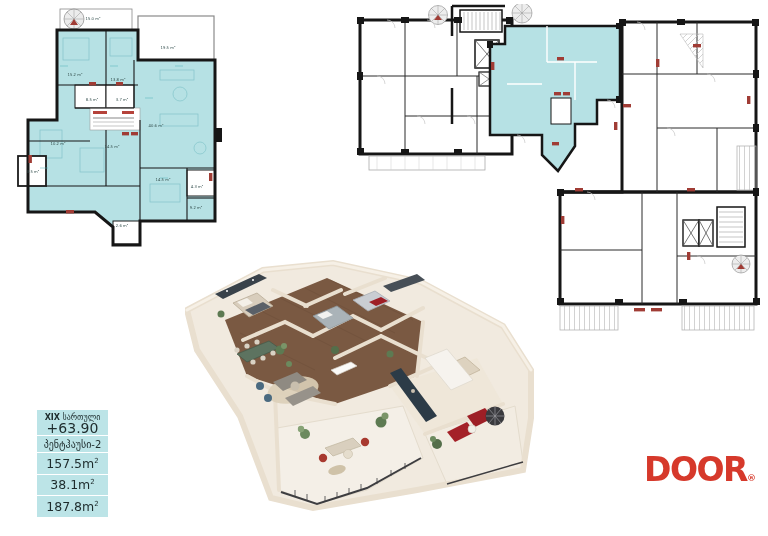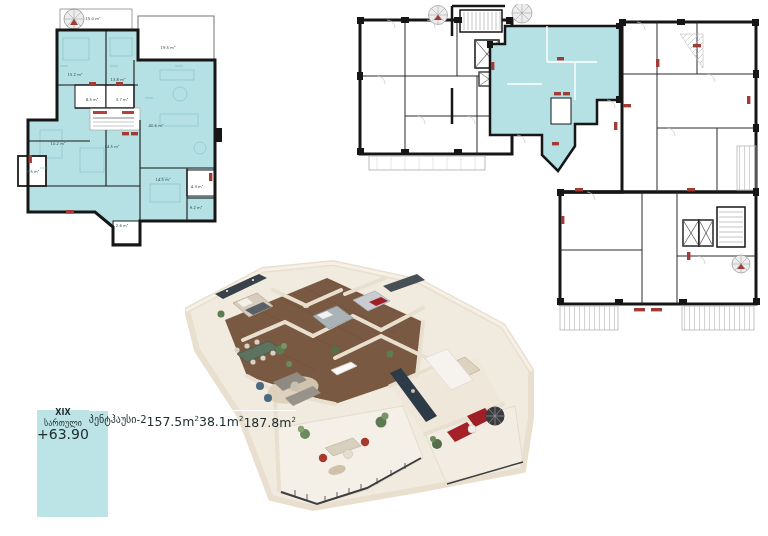--- a/index.html
+++ b/index.html
@@ -1,21 +1,21 @@
 <!DOCTYPE html>
 <html><head>
 <meta charset="utf-8">
 <style>
   html,body{margin:0;padding:0;background:#fff;}
   #canvas{position:relative;width:768px;height:536px;background:#ffffff;overflow:hidden;
           font-family:"DejaVu Sans",sans-serif;}
   .abs{position:absolute;}
   
   #info-box{left:37px;top:410px;width:71px;height:107px;background:#bce4e7;
-            display:flex;flex-direction:row;color:#1d2b2c;text-align:center;}
+            display:flex;flex-direction:column;color:#1d2b2c;text-align:center;}
   #info-box .row{border-top:1.5px solid #ffffff;display:flex;flex-direction:column;justify-content:center;}
   #info-box .row:first-child{border-top:none;}
   .floor-line{font-size:8px;line-height:11px;}
   .floor-line .bold{font-weight:bold;}
   .elev-line{font-size:14px;line-height:10px;}
   .unit-line{font-size:10px;}
   .area-line{font-size:12.5px;letter-spacing:0;}
   .area-line sup{font-size:7px;}
   
   #logo{left:644px;top:456px;width:120px;color:#d6392b;font-weight:800;line-height:0.85;letter-spacing:-1.5px;}
@@ -465,15 +465,16 @@
     </div>
     <div class="row" style="height:21px">
       <div class="area-line"><span>38.1m</span><sup>2</sup></div>
     </div>
     <div class="row" style="height:22px">
       <div class="area-line"><span>187.8m</span><sup>2</sup></div>
     </div>
   </div>
 
   <div id="logo" class="abs">
+    <span class="logo-bottom"><span>DOOR</span><span class="reg">®</span></span>
   </div>
 
 </div>
 
 </body></html>

